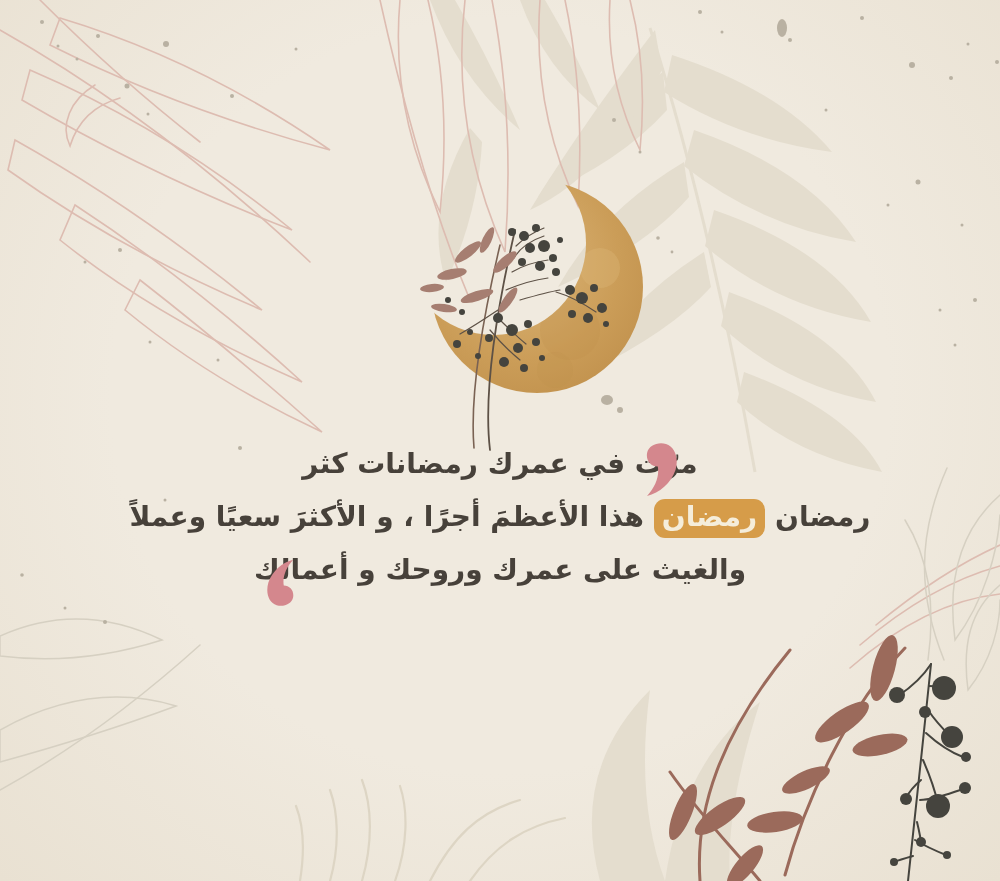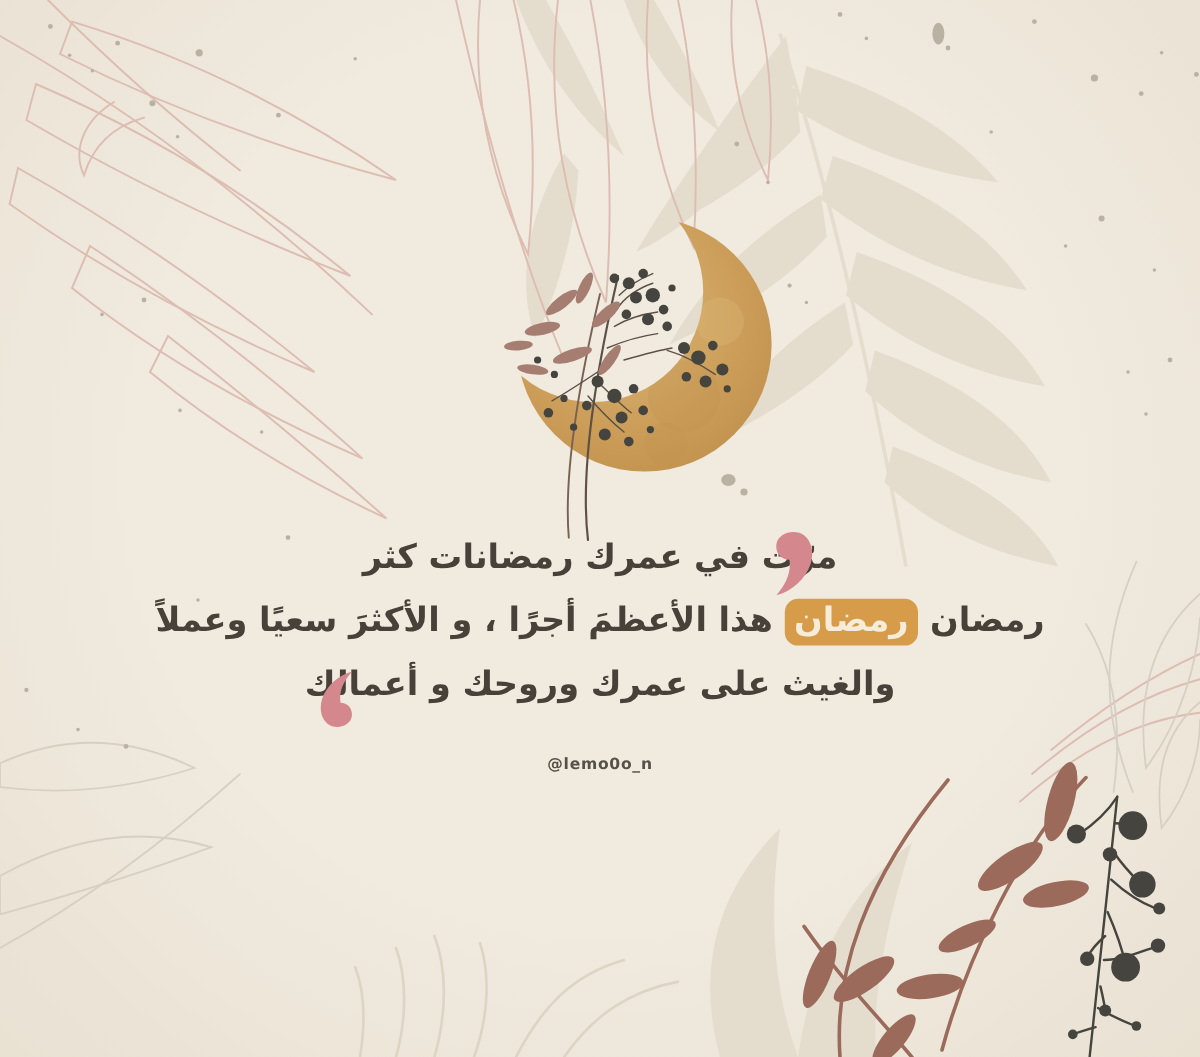--- a/index.html
+++ b/index.html
@@ -275,15 +275,14 @@
 
   <svg class="qmark" style="left:644px;top:443px;" width="34" height="54" viewBox="0 0 34 54">
     <path d="M22,1 C31,4 35,15 31.5,27 C27,40 15.5,50 3,53 C11.5,43.5 15.5,33 13.8,23.5 C6.5,23.5 1.5,17 3.2,9.5 C4.8,2.5 14,-1.5 22,1 Z"></path>
   </svg>
   <svg class="qmark" style="left:266px;top:559px;" width="30" height="47" viewBox="0 0 34 54">
     <g transform="rotate(180 17 27)">
       <path d="M22,1 C31,4 35,15 31.5,27 C27,40 15.5,50 3,53 C11.5,43.5 15.5,33 13.8,23.5 C6.5,23.5 1.5,17 3.2,9.5 C4.8,2.5 14,-1.5 22,1 Z"></path>
     </g>
   </svg>
 
-  <div class="handle">@lemo0o_n</div>
 
 </div>
 
 </body></html>

